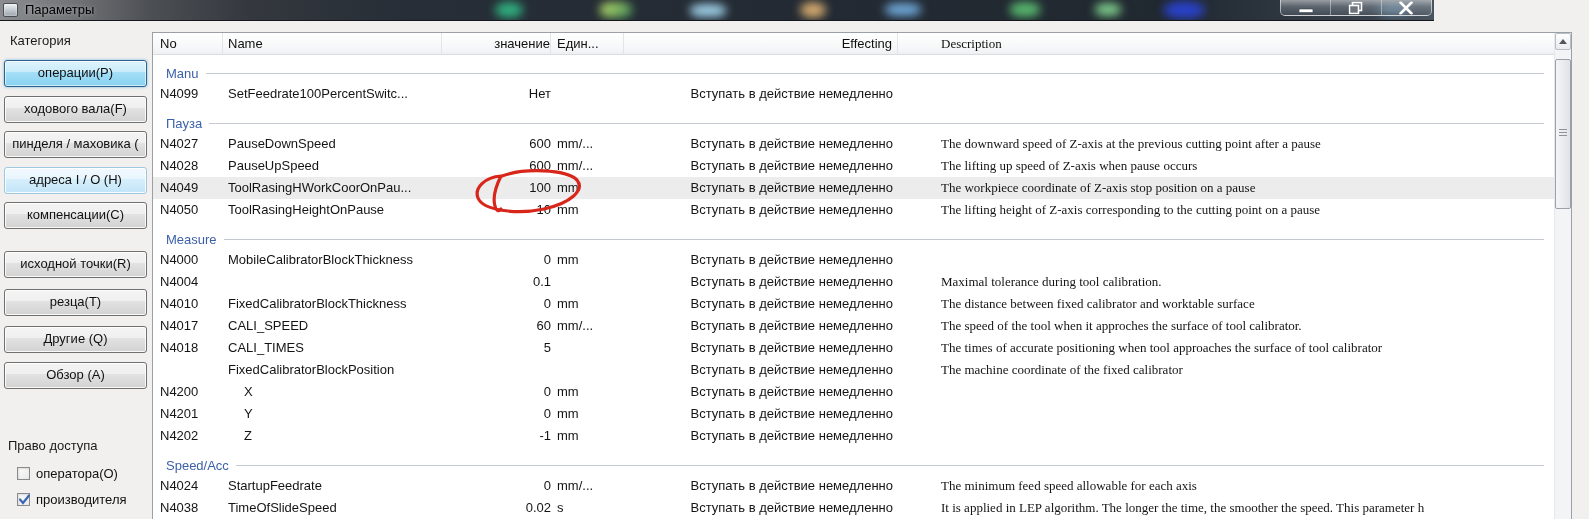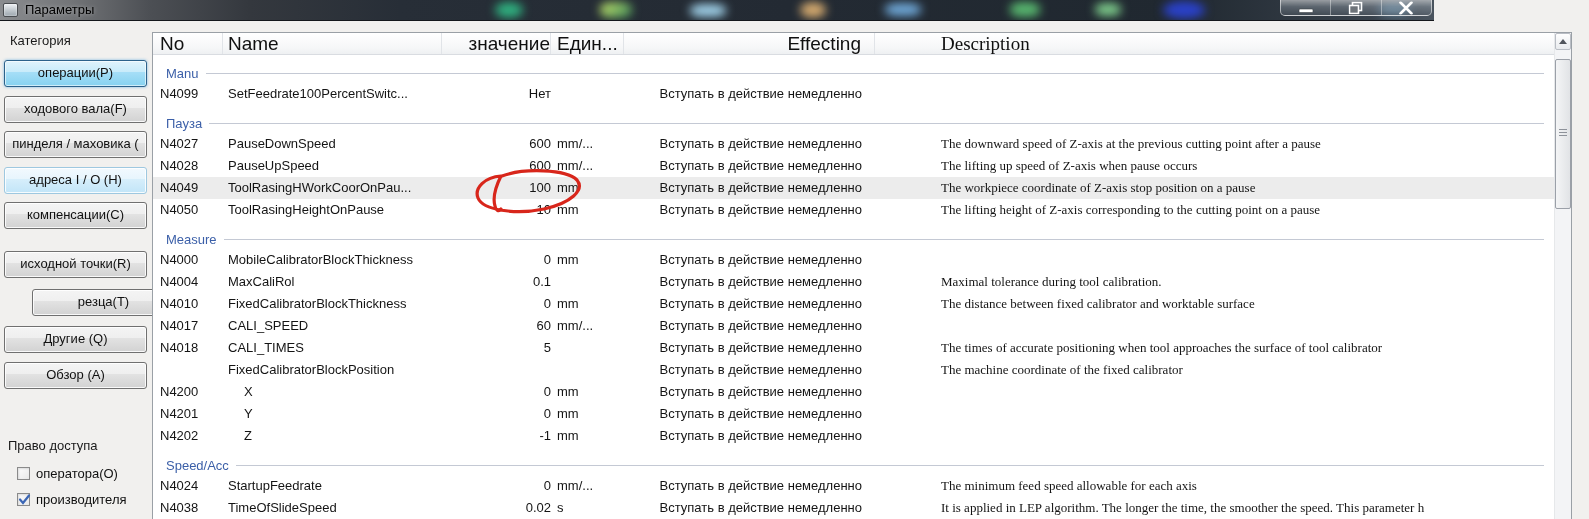--- a/index.html
+++ b/index.html
@@ -49,33 +49,33 @@
   .cb-box{width:13px;height:13px;border:1px solid #8a8a8a;box-sizing:border-box;position:relative;
     background:linear-gradient(135deg,#fefefe,#e8e8e8);box-shadow:inset 1px 1px 2px rgba(0,0,0,.12);}
   .cb-box svg{position:absolute;left:-1px;top:-2px;}
 
   
   .table{position:absolute;left:152px;top:32px;width:1420px;height:487px;background:#fff;
     border:1px solid #9aa0a6;border-bottom:none;box-sizing:border-box;overflow:hidden;}
   .thead{position:absolute;left:0;top:0;right:17px;height:22px;
     background:linear-gradient(180deg,#ffffff,#f6f7f8 70%,#eef0f2);
     border-bottom:1px solid #d9dce1;box-sizing:border-box;}
-  .hcell{position:absolute;top:0;height:21px;line-height:21px;font-size:19px;color:#101010;
+  .hcell{position:absolute;top:0;height:21px;line-height:21px;font-size:13px;color:#101010;
     white-space:nowrap;overflow:hidden;box-sizing:border-box;}
   .hcell.sep{border-right:1px solid #e1e4e8;}
   .tbody{position:absolute;left:0;top:22px;right:17px;}
   .row{position:relative;height:22px;background:transparent;}
   .row.hl{background:var(--row-highlight,#ececec);}
   .cell{position:absolute;top:0;height:22px;line-height:22px;font-size:13px;color:#141414;
     white-space:nowrap;overflow:hidden;box-sizing:border-box;}
   .pos-no{left:7px;width:63px;}
   .pos-name{left:75px;width:214px;}
   .pos-value{left:298px;width:100px;padding-right:0;}
   .pos-unit{left:392px;width:79px;padding-left:12px;}
-  .pos-effecting{left:472px;width:250px;padding-right:13px;}
+  .pos-effecting{left:472px;width:273px;padding-right:5px;}
   .pos-description{left:788px;width:610px;font-family:Liberation Serif, serif;}
   .ta-r{text-align:right;}
   .indent{text-indent:16px;}
   .grow{display:flex;align-items:center;height:28px;box-sizing:border-box;padding:8px 10px 0 13px;}
   .gname{color:var(--group-blue,#3b5fa8);font-size:13px;margin-right:7px;white-space:nowrap;}
   .gline{flex:1;height:1px;background:#c4c9d4;}
 
   
   .vscroll{position:absolute;top:0;right:0;width:17px;height:100%;background:#f3f4f6;border-left:1px solid #e6e8ea;box-sizing:border-box;}
   .sb-up{position:absolute;top:0;left:0;width:16px;height:17px;box-sizing:border-box;
@@ -130,21 +130,21 @@
   </div>
 
   <span class="side-label" style="top:33px">Категория</span>
   <div>
       <div class="side-btn focused" style="top: 60px;">операции(P)</div>
       <div class="side-btn" style="top: 96px;">ходового вала(F)</div>
       <div class="side-btn" style="top: 131px;">пинделя / маховика (</div>
       <div class="side-btn highlighted" style="top: 167px;">адреса I / O (H)</div>
       <div class="side-btn" style="top: 202px;">компенсации(C)</div>
       <div class="side-btn" style="top: 251px;">исходной точки(R)</div>
-      <div class="side-btn" style="top: 289px; margin-left: 28px;">резца(T)</div>
+      <div class="side-btn" style="top: 289px;">резца(T)</div>
       <div class="side-btn" style="top: 326px;">Другие  (Q)</div>
       <div class="side-btn" style="top: 362px;">Обзор  (A)</div>
     </div>
   <span class="side-label" style="left:8px;top:438px">Право доступа</span>
   <div>
       <div class="cb-row" style="top: 466px;">
         <span class="cb-box"></span>
         <span>оператора(O)</span>
       </div>
       <div class="cb-row" style="top: 492px;">
@@ -222,40 +222,40 @@
         <div class="row">
     <div class="cell pos-no">N4000</div>
     <div class="cell pos-name">MobileCalibratorBlockThickness</div>
     <div class="cell pos-value ta-r">0</div>
     <div class="cell pos-unit">mm</div>
     <div class="cell pos-effecting ta-r">Вступать в действие немедленно</div>
     <div class="cell pos-description"></div>
   </div>
         <div class="row">
     <div class="cell pos-no">N4004</div>
-    <div class="cell pos-name">MaxCaliRol</div>
     <div class="cell pos-value ta-r">0.1</div>
     <div class="cell pos-unit"></div>
     <div class="cell pos-effecting ta-r">Вступать в действие немедленно</div>
     <div class="cell pos-description">Maximal tolerance during tool calibration.</div>
   </div>
         <div class="row">
     <div class="cell pos-no">N4010</div>
     <div class="cell pos-name">FixedCalibratorBlockThickness</div>
     <div class="cell pos-value ta-r">0</div>
     <div class="cell pos-unit">mm</div>
     <div class="cell pos-effecting ta-r">Вступать в действие немедленно</div>
     <div class="cell pos-description">The distance between fixed calibrator and worktable surface</div>
   </div>
         <div class="row">
     <div class="cell pos-no">N4017</div>
     <div class="cell pos-name">CALI_SPEED</div>
     <div class="cell pos-value ta-r">60</div>
     <div class="cell pos-unit">mm/...</div>
     <div class="cell pos-effecting ta-r">Вступать в действие немедленно</div>
+    <div class="cell pos-description">The speed of the tool when it approches the surface of tool calibrator.</div>
   </div>
         <div class="row">
     <div class="cell pos-no">N4018</div>
     <div class="cell pos-name">CALI_TIMES</div>
     <div class="cell pos-value ta-r">5</div>
     <div class="cell pos-unit"></div>
     <div class="cell pos-effecting ta-r">Вступать в действие немедленно</div>
     <div class="cell pos-description">The times of accurate positioning when tool approaches the surface of tool calibrator</div>
   </div>
         <div class="row">

